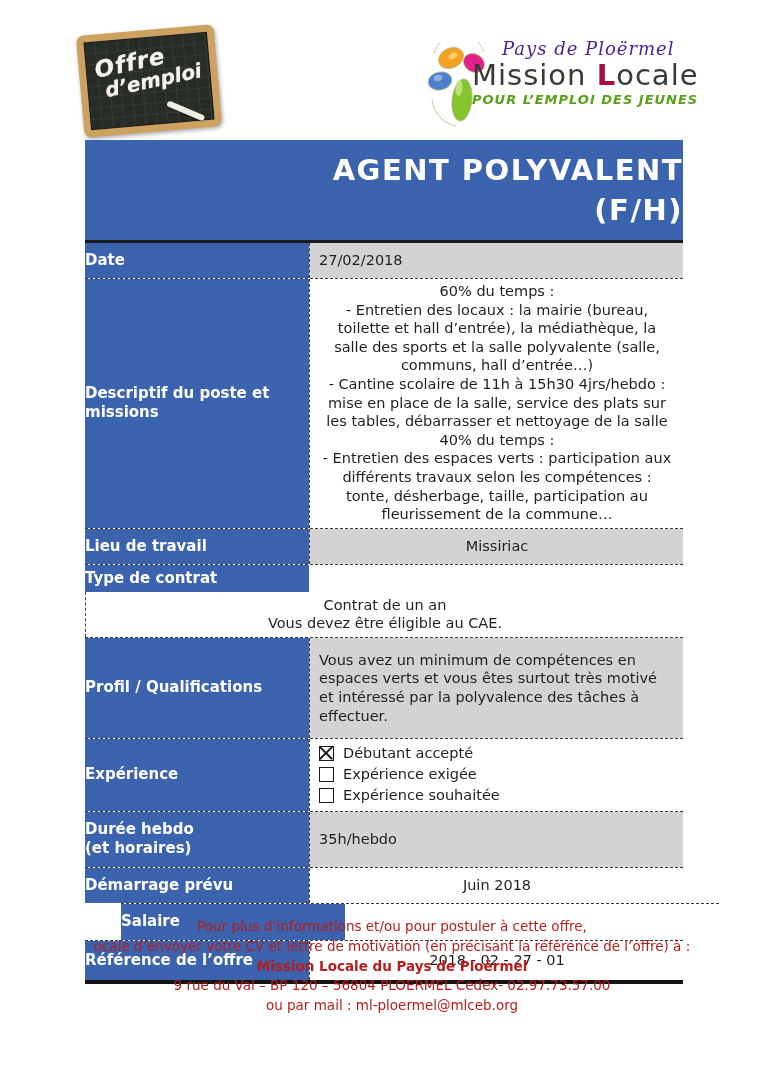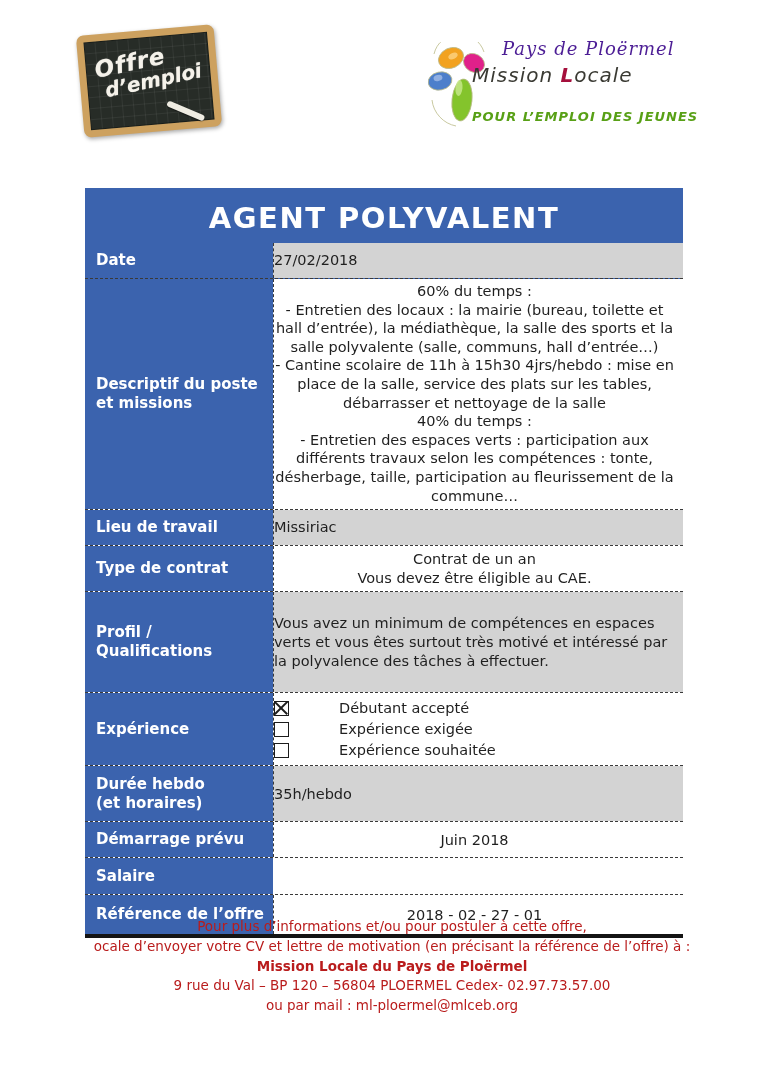--- a/index.html
+++ b/index.html
@@ -35,71 +35,71 @@
 
   
   .logo { position:absolute; left:428px; top:36px; width:268px; height:100px; }
   .logo-flower { position:absolute; left:0; top:6px; }
   .logo-text { position:absolute; left:44px; top:2px; white-space:nowrap; }
   .logo-region {
     font-family:"DejaVu Serif","Liberation Serif",serif;
     font-style:italic; font-size:18px; color:#4c1d95; margin-left:30px;
     letter-spacing:1px;
   }
-  .logo-brand { font-size:20px; color:#3a3a33; letter-spacing:1px; line-height:32px;font-style:italic; }
+  .logo-brand { font-size:29px; color:#3a3a33; letter-spacing:1px; line-height:32px; }
   .logo-brand .brand-l { color:#a50f3c; font-weight:bold; }
   .logo-tagline {
     font-size:13px; font-weight:bold; font-style:italic; color:#58a016;
-    letter-spacing:1px; margin-top:18px;
+    letter-spacing:1px; margin-top:1px;
   }
 
   
   .title-band {
     position:absolute; left:85px; top:140px; width:598px; height:103px;
     background:#3B63AE; border-bottom:3px solid #1b1b1b;
-    display:flex; flex-direction:column; align-items:center; justify-content:center;
+    display:flex; flex-direction:column; align-items:flex-end; justify-content:center;
     color:#ffffff; font-weight:bold; font-size:29px; letter-spacing:1.5px;
-    line-height:40px; text-align:center;margin-top:48px;
+    line-height:40px; text-align:center;
   }
 
   
   .job-table {
     position:absolute; left:85px; top:243px; width:598px;
     border-bottom:4px solid #141414;
   }
   .row { display:flex; width:100%; }
   .row + .row { border-top:1px dashed #3a3a3a; }
   .cell-label {
-    width:188px; flex:none; background:#3B63AE; color:#ffffff;
+    width:224px; flex:none; background:#3B63AE; color:#ffffff;
     font-weight:bold; font-size:15px; line-height:19px;
-    display:flex; align-items:center; padding:4px 6px 4px 11px;
+    display:flex; align-items:center; padding:4px 6px 4px 0;
     white-space:pre-line;
   }
   .cell-value {
     flex:1; font-size:14.5px; line-height:18.6px;
     display:flex; flex-direction:column; justify-content:center;
-    padding:4px 8px 4px 0; white-space:pre-line;
+    padding:4px 8px 4px 9px; white-space:pre-line;
     border-left:1px dashed #3a3a3a;
   }
   .bg-gray  .cell-value { background:#D3D3D3; }
   .bg-white .cell-value { background:#ffffff;text-align:center; }
   .row-date     { min-height:35px; }
   .row-desc     { min-height:203px; }
   .row-desc .cell-value { justify-content:flex-start; padding-top:3px; }
-  .row-lieu     { min-height:36px; }
-  .row-contrat  { min-height:38px; }
+  .row-lieu     { min-height:36px;text-align:center; }
+  .row-contrat  { min-height:38px;flex-direction:column; }
   .row-profil   { min-height:101px; }
   .row-exp      { min-height:73px; }
   .row-duree    { min-height:56px; }
   .row-demar    { min-height:36px; }
-  .row-salaire  { min-height:37px; }
+  .row-salaire  { min-height:37px;margin-left:36px; }
   .row-ref      { min-height:40px; }
 
   
-  .cb-option { display:flex; align-items:flex-start; line-height:19px; margin:1px 0;gap:41px; }
+  .cb-option { display:flex; align-items:flex-start; line-height:19px; margin:1px 0; }
   .cb {
     position:relative; width:15px; height:15px; flex:none;
     border:1.6px solid #1c1c1c; margin:2px 9px 0 0; background:transparent;
   }
   .cb.checked::before, .cb.checked::after {
     content:""; position:absolute; left:-3px; top:5px; width:18px; height:1.7px;
     background:#1c1c1c;
   }
   .cb.checked::before { transform:rotate(45deg); }
   .cb.checked::after  { transform:rotate(-45deg); }

